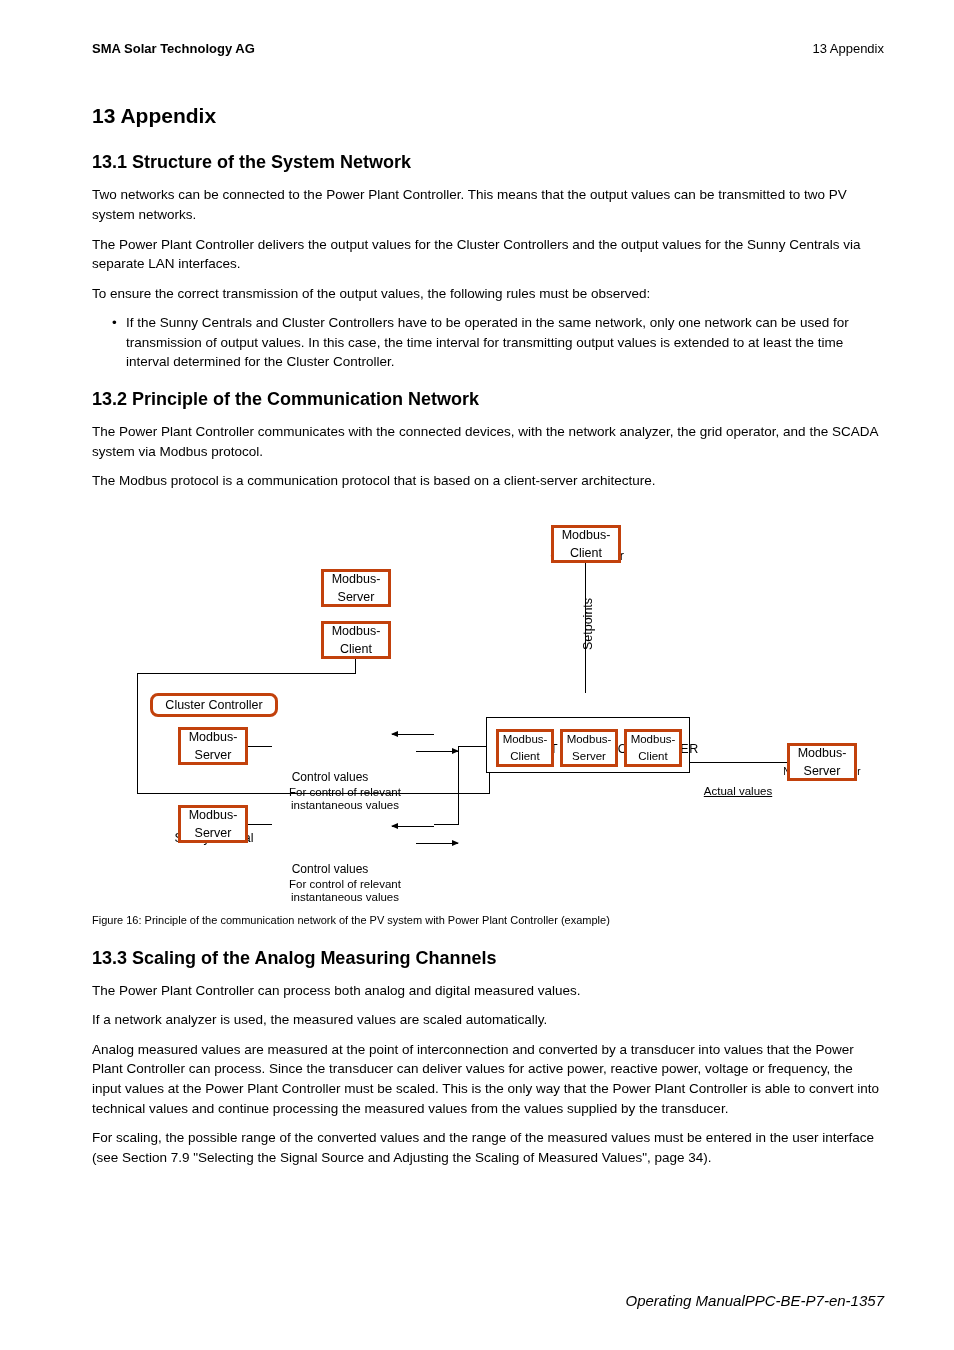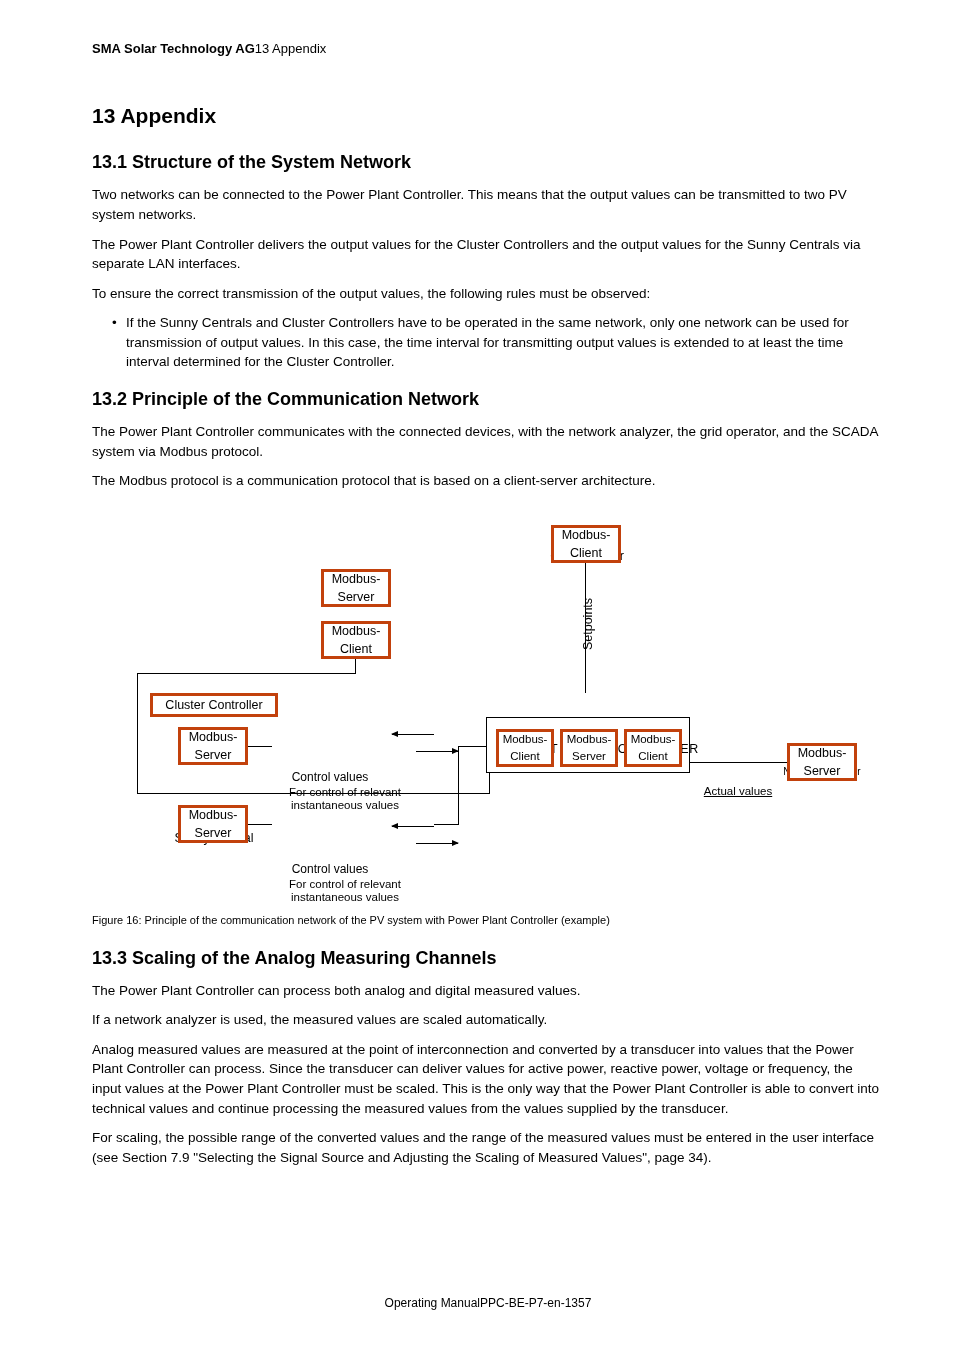--- a/index.html
+++ b/index.html
@@ -9,40 +9,41 @@
     line-height: 1.45;
     color: #000;
     background: #fff;
     width: 954px;
     height: 1350px;
     position: relative;
     padding: 40px 70px 0 92px;
   }
   .header-row {
     display: flex;
-    justify-content: flex-start;
+    justify-content: space-between;
     font-size: 13px;
     margin-bottom: 42px;
   }
   .header-left { font-weight: bold; }
   h1 { font-size: 21px; font-weight: bold; margin-bottom: 18px; }
   h2 { font-size: 18px; font-weight: bold; margin-bottom: 10px; margin-top: 14px;}
   p { margin-bottom: 10px; }
   ul { list-style: none; padding-left: 20px; margin-bottom: 10px;}
   ul li { position: relative; padding-left: 14px; margin-bottom: 6px;}
   ul li::before { content: "•"; position: absolute; left: 0; top: 0;}
   .fig-caption { font-size: 11px; margin-top: 8px; margin-bottom: 16px;}
   .footer-row {
     position: absolute;
     bottom: 38px;
     left: 92px;
     right: 70px;
     display: flex;
-    justify-content: center;
-    font-size: 12px;
+    justify-content: flex-end;
+    font-size: 15px;
+    font-style: italic;
   }
   .diagram {
     position: relative;
     width: 790px;
     height: 402px;
     margin: 12px 0 4px 0;
     font-size: 12.5px;
   }
   .dbox {
     position: absolute;
@@ -106,21 +107,21 @@
 Server</div>
   <div class="dbox" style="left:229px; top:118px; width:70px; height:38px; white-space:pre-line;">Modbus-
 Client</div>
 
   <div class="line" style="left:263px; top:156px; width:1px; height:14px;"></div>
   <div class="line" style="left:45px; top:170px; width:219px; height:1px;"></div>
   <div class="line" style="left:45px; top:170px; width:1px; height:120px;"></div>
   <div class="line" style="left:45px; top:290px; width:352px; height:1px;"></div>
   <div class="line" style="left:397px; top:270px; width:1px; height:21px;"></div>
 
-  <div class="dbox" style="left:58px; top:190px; width:128px; height:24px;">Cluster Controller</div>
+  <div class="dbox" style="left:58px; top:190px; width:128px; height:24px;border-radius:8px;">Cluster Controller</div>
   <div class="dbox" style="left:86px; top:224px; width:70px; height:38px; white-space:pre-line;">Modbus-
 Server</div>
 
   <div class="dlabel" style="left:72px; top:282px; width:100px;">Sunny Central</div>
   <div class="dbox" style="left:86px; top:302px; width:70px; height:38px; white-space:pre-line;">Modbus-
 Server</div>
 
   <div class="dlabel" style="left:178px; top:222px; width:120px; font-size:12px;">Control values</div>
   <div class="line arrow-l" style="left:300px; top:231px; width:42px; height:1px;"></div>
   <div class="dlabel" style="left:178px; top:239px; width:150px; font-size:11.5px; line-height:1.2;">For control of relevant instantaneous values</div>

